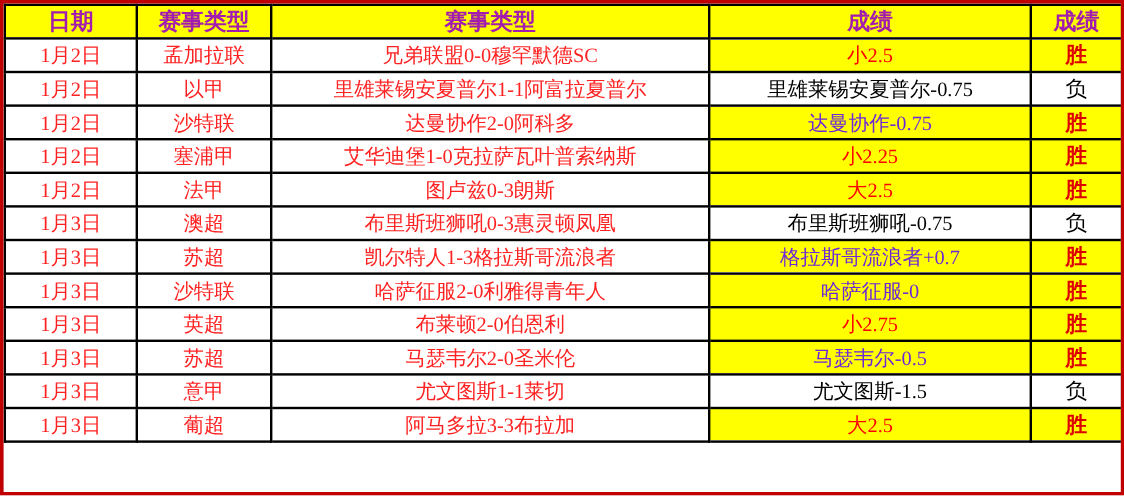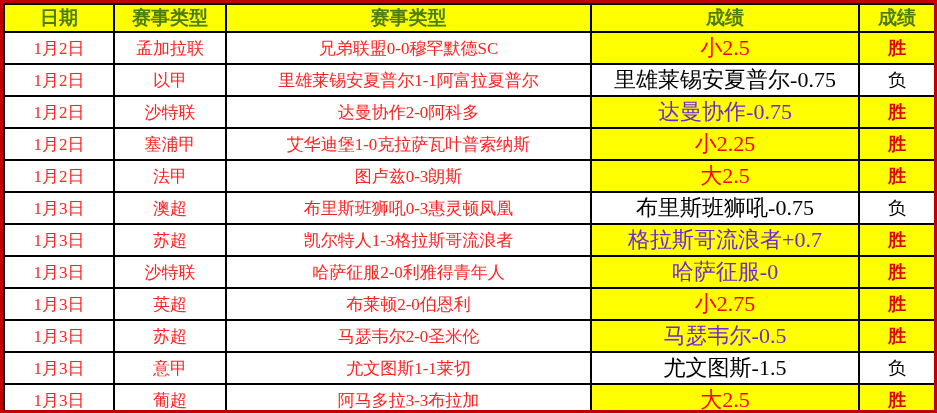--- a/index.html
+++ b/index.html
@@ -36,32 +36,32 @@
     border: 2px solid #000000;
     text-align: center;
     vertical-align: middle;
     padding: 0 2px;
     height: 26px;
     overflow: hidden;
     white-space: nowrap;
   }
   table.results th {
     background: #ffff00;
-    color: #4d7c0f;
+    color: #a21caf;
     font-size: 19px;
     font-weight: bold;
     height: 24px;
   }
   td.date, td.league, td.match {
     color: #ff2222;
     font-size: 17px;
     background: #ffffff;
     margin-left: 47px;
   }
-  td.pick { font-size: 22px; }
+  td.pick { font-size: 17px; }
   td.pick.win-red    { background: #ffff00; color: #ff0000; }
   td.pick.win-orange { background: #ffff00; color: #6d28d9; }
   td.pick.loss       { background: #ffffff; color: #000000; font-family: Liberation Serif, serif; }
   td.result { font-size: 18px; }
   td.result.win  { background: #ffff00; color: #dd0000; font-weight: bold; }
   td.result.loss { background: #ffffff; color: #000000; font-weight: normal; }
   .col-date   { width: 110px; }
   .col-league { width: 112px; }
   .col-match  { width: 365px; }
   .col-pick   { width: 268px; }

